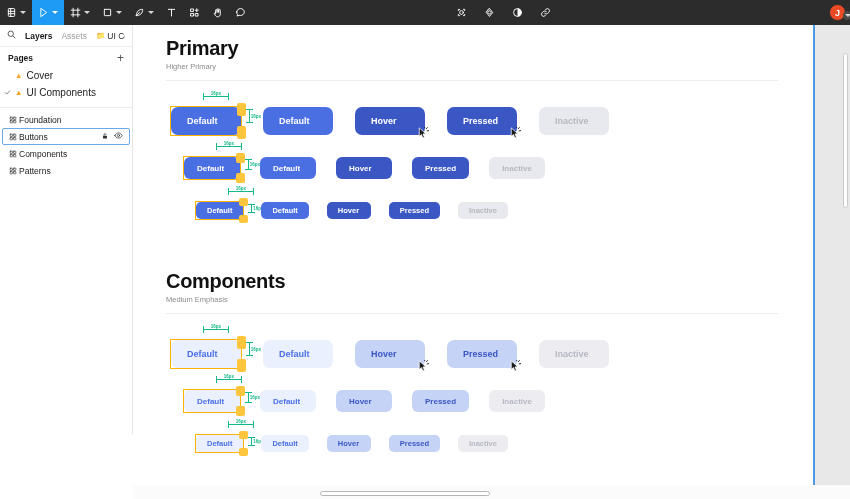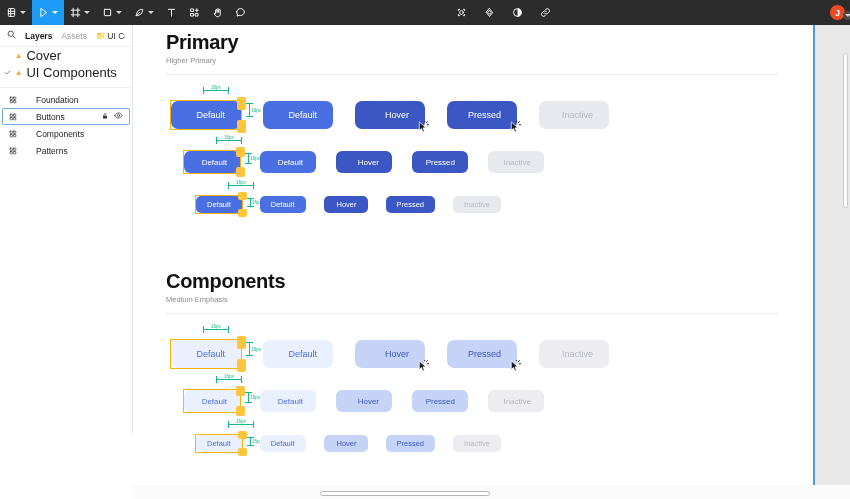--- a/index.html
+++ b/index.html
@@ -68,26 +68,26 @@
   }
   .pages-title { font-weight: bold; font-size: 8.5px; color: #1a1a1a; }
   .plus { color: #555; font-size: 12px; line-height: 8px; cursor: default; }
 
   .page-row {
     display: flex; align-items: center; gap: 4px;
     height: 17px; padding: 0 8px 0 13px; cursor: default;
   }
   .page-row .chk { width: 7px; margin-left: -9px; color: #333; font-size: 7px; }
   .page-icon { font-size: 7.5px; }
-  .page-label { font-size: 13px; color: #1a1a1a; }
+  .page-label { font-size: 10px; color: #1a1a1a; }
 
   .lp-divider { height: 1px; background: #ececec; margin: 6px 0 3px 0; }
 
   .layer-row {
-    display: flex; align-items: center; gap: 19px;
+    display: flex; align-items: center; gap: 2px;
     height: 17px; margin: 0 2px; padding: 0 6px;
     border: 1px solid transparent; border-radius: 2px; cursor: default;
   }
   .layer-row.selected { border-color: #6ea8e8; }
   .layer-icon { color: #333; display: flex; align-items: center; }
   .layer-label { font-size: 8.5px; color: #1a1a1a; flex: 1; }
   .layer-actions { display: flex; align-items: center; gap: 5px; color: #333; }
 
   
   .canvas {
@@ -103,22 +103,22 @@
     position: absolute; top: 0; left: 680px; width: 2px; height: 474px;
     background: #4a9ae8;
   }
   .section { position: absolute; left: 33px; }
   .sec-title { font-size: 20px; font-weight: bold; color: #111; letter-spacing: -0.3px; }
   .sec-sub { font-size: 7.5px; color: #8b8b8b; margin-top: 2px; }
   .sec-rule { width: 612px; height: 1px; background: #ededed; margin-top: 9px; }
 
   .btn-row { position: absolute; display: flex; align-items: center; }
   .btn {
-    display: flex; align-items: center; justify-content: flex-end;
-    font-weight: normal; white-space: nowrap; cursor: default; position: relative;
+    display: flex; align-items: center; justify-content: flex-start;
+    font-weight: bold; white-space: nowrap; cursor: default; position: relative;
   }
   
   .sz-lg { height: 28px; min-width: 70px; padding: 0 16px; border-radius: 7px; font-size: 9px; }
   .sz-md { height: 22px; min-width: 56px; padding: 0 13px; border-radius: 6px; font-size: 8px; }
   .sz-sm { height: 17px; min-width: 44px; padding: 0 11px; border-radius: 5px; font-size: 7.5px; }
 
   
   .p-default  { background: #4a6fe3; color: #fff; }
   .p-hover    { background: #3a57c4; color: #fff; }
   .p-pressed  { background: #3a57c4; color: #fff; }
@@ -315,20 +315,24 @@
       </span>
       <span class="lp-tab active">Layers</span>
       <span class="lp-tab">Assets</span>
       <span class="lp-file">
         <span class="fic">📁</span>
         <span>UI Co...</span>
 
       </span>
     </div>
 
+    <div class="pages-head">
+      <span class="pages-title">Pages</span>
+      <span class="plus">+</span>
+    </div>
 
     <div id="pages-list">
         <div class="page-row">
           <span class="chk"></span>
           <span class="page-icon"><span style="color:#f5a524;">▲</span></span>
           <span class="page-label">Cover</span>
         </div>
         <div class="page-row">
           <span class="chk"><svg width="7" height="7" viewBox="0 0 14 14" fill="none" stroke="currentColor" stroke-width="1.2" stroke-linecap="round" stroke-linejoin="round">
               <path d="M2.5 7.2 L5.5 10.2 L11.5 3.8"></path>
@@ -397,21 +401,21 @@
           </span>
           <span class="layer-label">Patterns</span>
           <span class="layer-actions"></span>
         </div>
       </div>
   </div>
 
   <div class="canvas">
     <div class="frame">
       <div id="sections">
-          <div class="section" style="top: 6px;">
+          <div class="section" style="top: 12px;">
             <div class="sec-title">Primary</div>
             <div class="sec-sub">Higher Primary</div>
             <div class="sec-rule"></div>
             <div class="btn-row" style="top: 70px; left: 5px; gap: 22px;">
               <div class="btn sz-lg p-default">
                 <span>Default</span>
                 <div class="sel-box" style="inset: -1px;"></div>
                 <div class="handle" style="right: -5px; top: -4px; height: 13px;"></div>
                 <div class="handle" style="right: -5px; bottom: -4px; height: 13px;"></div>
                 <div class="meas-h" style="left: 32px; top: -16px; width: 26px;">

